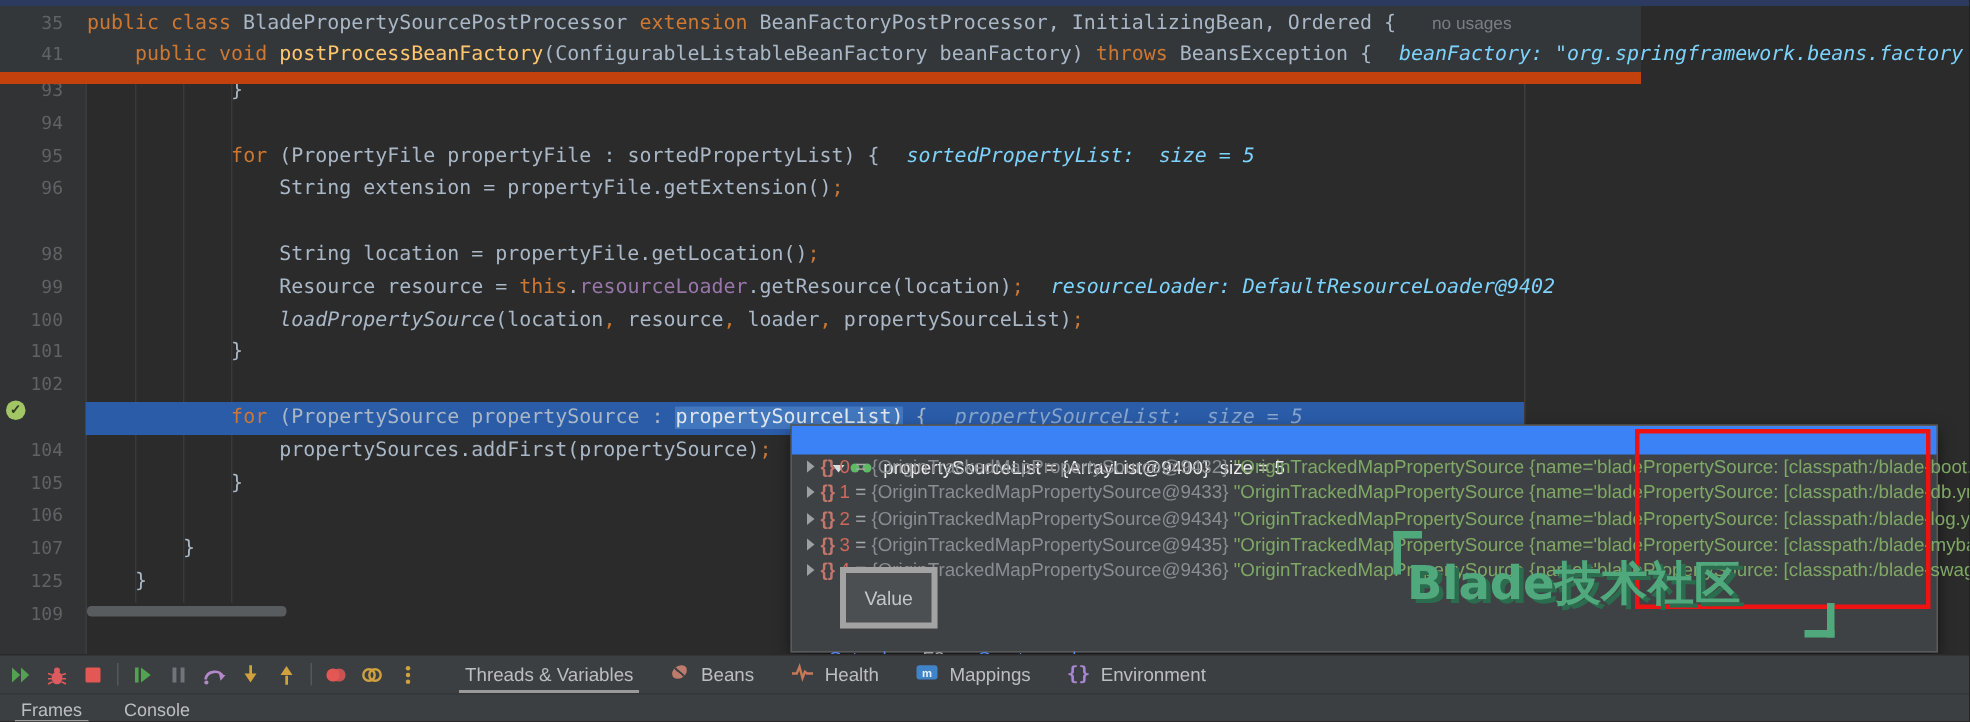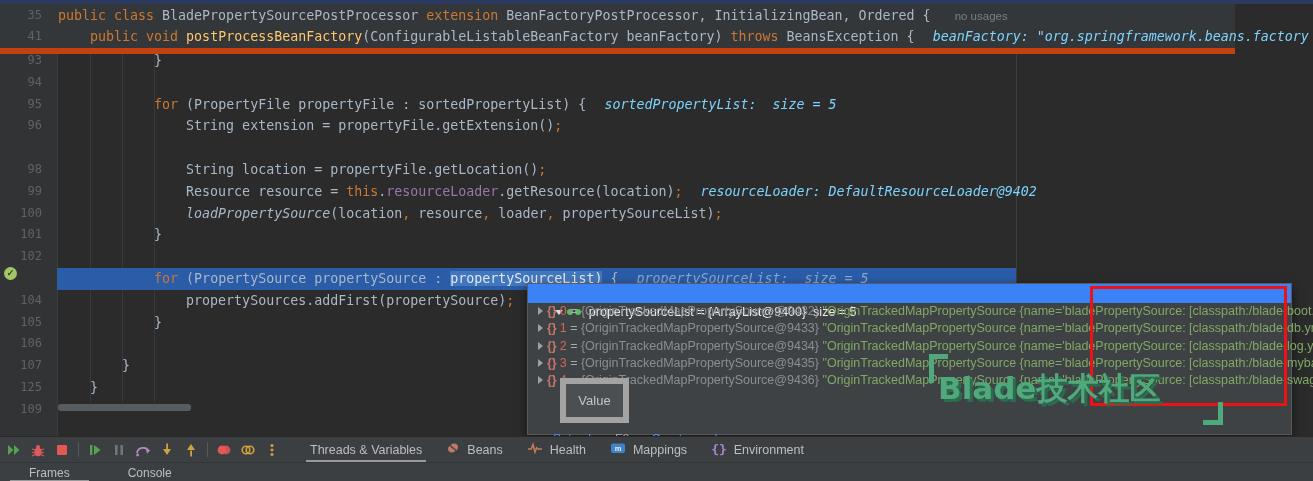--- a/index.html
+++ b/index.html
@@ -3,22 +3,22 @@
 <meta charset="utf-8">
 <style>
   html,body{margin:0;padding:0;background:#1e1e1e;}
   #app{position:relative;width:1313px;height:481px;background:#2b2b2b;overflow:hidden;
        font-family:"Liberation Sans",sans-serif;}
   
   .top-strip{position:absolute;left:0;top:0;width:1313px;height:4px;background:#2c3a5f;}
   .gutter-bg{position:absolute;left:0;top:4px;width:57px;height:432px;background:#313335;border-right:1px solid #3a3d3f;}
   .margin-guide{position:absolute;left:1016px;top:4px;width:1px;height:430px;background:#3b3d3f;}
   .indent-guide{position:absolute;top:50px;height:352px;width:1px;background:#37393b;}
-  .sticky{position:absolute;left:0;top:4px;width:1235px;height:44px;background:#34373a;
-          border-bottom:6px solid #c2410c;z-index:5;}
+  .sticky{position:absolute;left:0;top:4px;width:1094px;height:44px;background:#34373a;
+          border-bottom:8px solid #c2410c;z-index:5;}
   .crow{position:absolute;left:0;right:0;height:22px;line-height:21.8px;white-space:pre;
         font-family:"DejaVu Sans Mono","Liberation Mono",monospace;font-size:13.3px;color:#a9b7c6;}
   .lnum{position:absolute;left:0;top:0;width:42px;text-align:right;color:#606366;font-size:12px;}
   .ctext{position:absolute;left:58px;top:0;}
   .sg-k{color:#cc7832;}
   .sg-p{color:#a9b7c6;}
   .sg-m{color:#ffc66d;}
   .sg-f{color:#9876aa;}
   .sg-i{color:#a9b7c6;font-style:italic;}
   .sg-s{color:#cc7832;}
@@ -49,21 +49,21 @@
   .prow{position:absolute;left:0;right:0;height:17.3px;line-height:17.3px;white-space:pre;}
   .pbraces{color:#c4766b;font-weight:bold;margin-right:3px;}
   .pidx{color:#d1675a;}
   .peq{color:#a9acae;}
   .pref{color:#8a8e92;}
   .pval{color:#7fa865;}
   .pfooter{position:absolute;left:4px;bottom:4px;height:18px;line-height:18px;white-space:pre;}
   .plink{color:#548af7;margin-right:10px;}
   .pkey{color:#9da0a3;margin-right:22px;}
   .vtooltip{position:absolute;left:560px;top:378px;width:57px;height:33px;background:#4b4f51;
-            border:6px solid #a3a3a3;z-index:40;color:#c3c6c8;font-size:13px;display:flex;
+            border:4px solid #a3a3a3;z-index:40;color:#c3c6c8;font-size:13px;display:flex;
             align-items:center;justify-content:center;}
   
   .red-rect{position:absolute;left:1090px;top:286px;width:191px;height:114px;border:3px solid #ee1212;z-index:50;}
   .watermark{position:absolute;left:938px;top:368px;z-index:60;font-family:"DejaVu Sans","Liberation Sans",sans-serif;
              font-weight:bold;font-size:31px;letter-spacing:0px;color:#4fa97c;
              text-shadow:3px 3px 0 #2b6b4e;white-space:nowrap;}
   .wm-br-tl{position:absolute;left:929px;top:354px;width:14px;height:24px;z-index:60;
             border-left:5px solid #4fa97c;border-top:5px solid #4fa97c;}
   .wm-br-br{position:absolute;left:1203px;top:402px;width:15px;height:18px;z-index:60;
             border-right:5px solid #4fa97c;border-bottom:5px solid #4fa97c;}
@@ -74,21 +74,21 @@
   .tbi{width:24px;height:24px;display:flex;align-items:center;justify-content:center;}
   .tbsep{width:1px;height:15px;background:#55585a;margin:0 4px;}
   .dtabs{display:flex;align-items:center;height:100%;margin-left:14px;}
   .dtab{position:relative;display:flex;gap:7px;align-items:center;padding:0 12px;height:100%;
         color:#bdbec2;font-size:12.5px;}
   .dtab .uln{position:absolute;left:8px;right:8px;bottom:0;height:2px;background:#9a9a9a;}
   .env-glyph{color:#a787cf;font-size:13px;font-weight:bold;font-family:"DejaVu Sans Mono",monospace;}
   
   .bottombar{position:absolute;left:0;top:462px;width:1313px;height:19px;background:#3c3f41;
              border-top:1px solid #333639;display:flex;align-items:center;z-index:30;}
-  .btab{position:relative;height:100%;display:flex;align-items:center;padding:0 29px;
+  .btab{position:relative;height:100%;display:flex;align-items:center;padding:0 14px;
         color:#bdbec2;font-size:12px;}
   .btab .uln{position:absolute;left:10px;right:10px;bottom:0;height:2px;background:#9a9a9a;}
 </style>
 </head>
 <body>
 
 <div id="app">
   <div class="top-strip"></div>
   <div class="gutter-bg"></div>
   <div class="margin-guide"></div>

